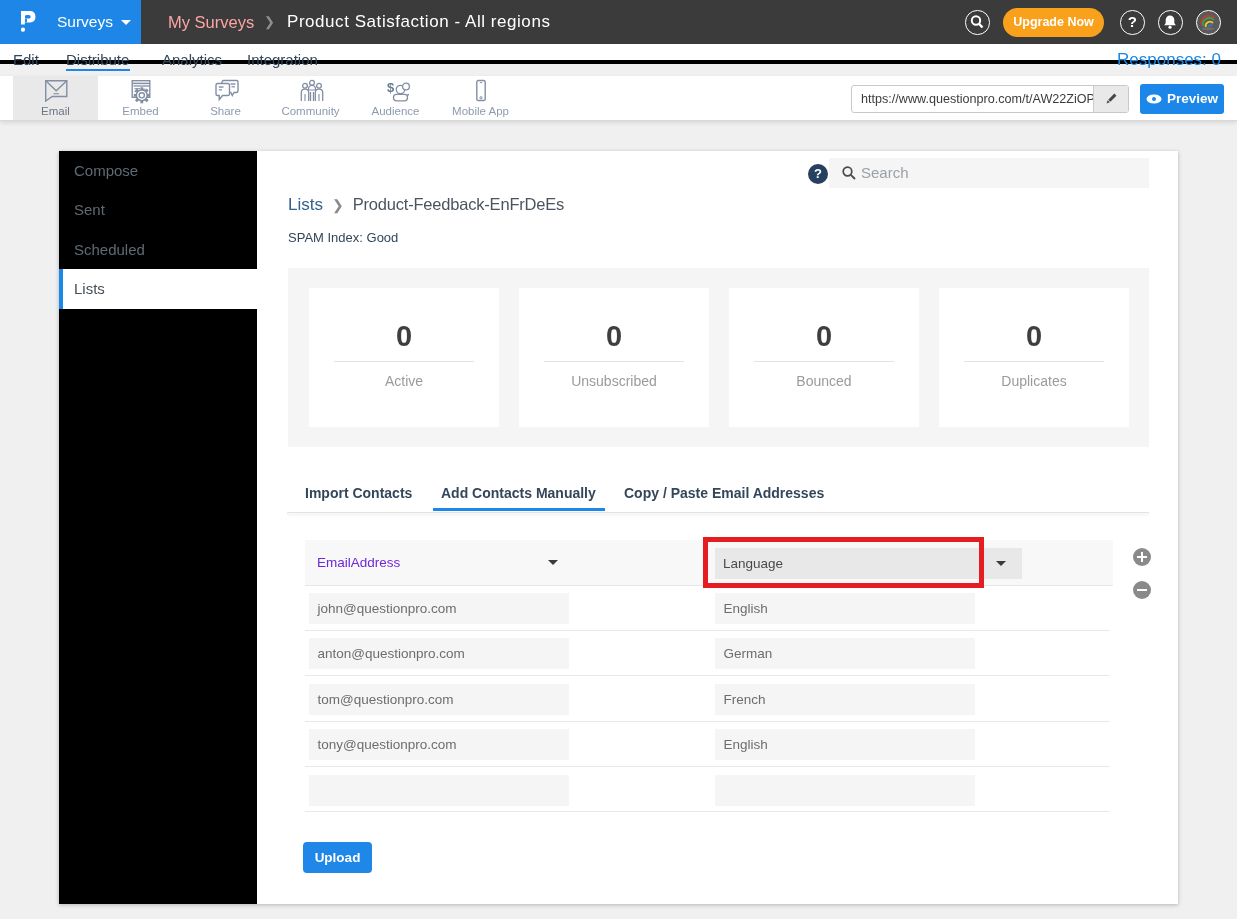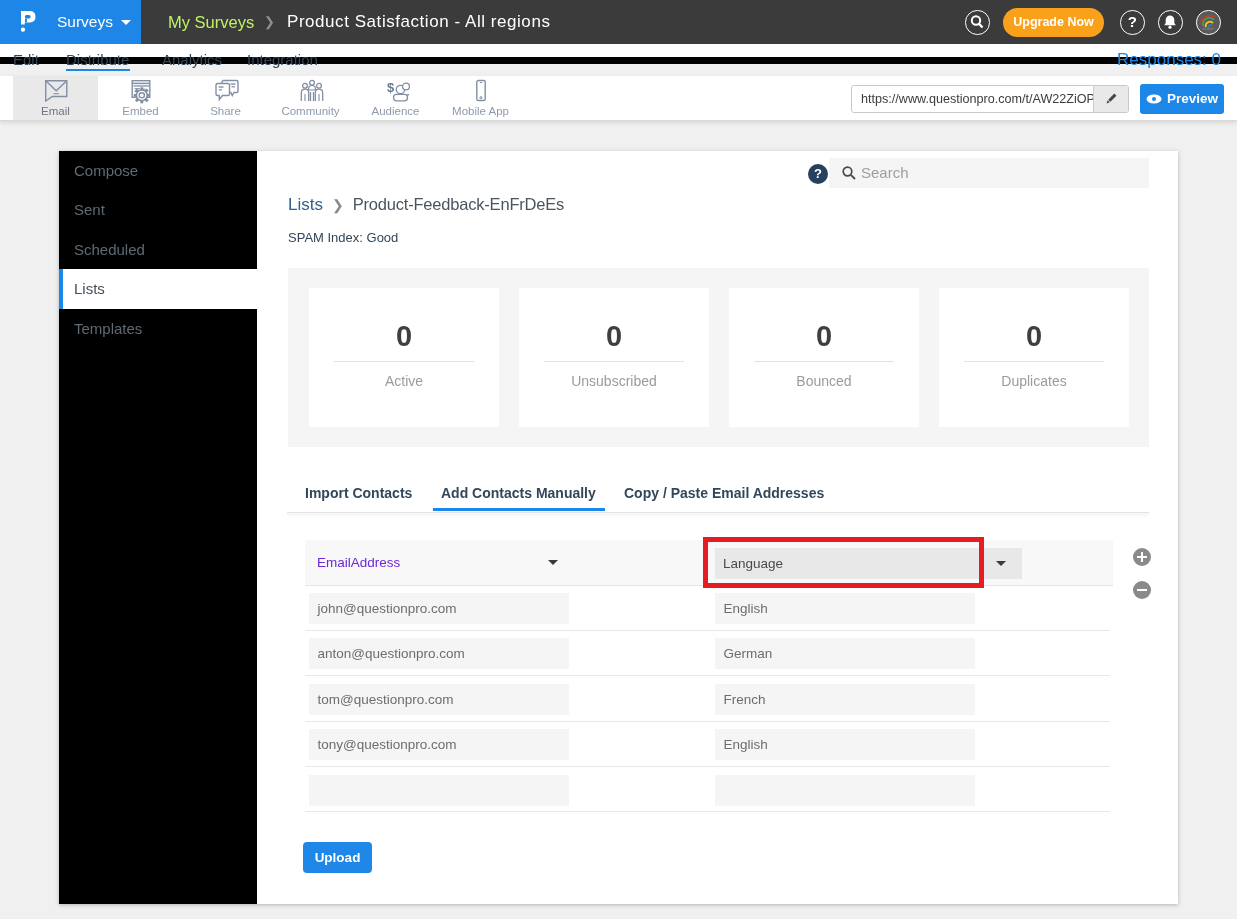--- a/index.html
+++ b/index.html
@@ -5,28 +5,28 @@
 * { margin:0; padding:0; box-sizing:border-box; }
 html,body { width:1237px; height:919px; }
 body { background:#f0f0f0; font-family:"Liberation Sans", sans-serif; position:relative; overflow:hidden; }
 .abs { position:absolute; }
 
 
 #topbar { left:0; top:0; width:1237px; height:44px; background:#3b3b3b; }
 #logo { left:0; top:0; width:141px; height:44px; background:#1e86e6; }
 #surveys { left:57px; top:0; height:44px; line-height:44px; color:#fff; font-size:15.5px; }
 #survcaret { left:121px; top:20px; width:0; height:0; border-left:5.5px solid transparent; border-right:5.5px solid transparent; border-top:5px solid #fff; }
-#crumb1 { left:168px; top:0; height:36px; line-height:44px; color:#bef264; font-size:16.5px; }
+#crumb1 { left:168px; top:0; height:36px; line-height:44px; color:#fca5a5; font-size:16.5px; }
 #crumbsep { left:264px; top:0; height:44px; line-height:44px; color:#8f8f8f; font-size:13px; }
 #crumb2 { left:287px; top:0; height:44px; line-height:44px; color:#fff; font-size:17px; letter-spacing:0.55px; }
 .topcircle { width:24.5px; height:24.5px; border:1.5px solid #fff; border-radius:50%; top:10px; }
 #upgrade { left:1003px; top:7.5px; width:101px; height:29px; background:#f9a11b; border-radius:14.5px; color:#fff; font-size:12.5px; font-weight:bold; text-align:center; line-height:29px; }
 
 
-#nav2 { left:0; top:44px; width:1237px; height:20px; background:#fff; border-bottom:7px solid #000000; }
+#nav2 { left:0; top:44px; width:1237px; height:20px; background:#fff; border-bottom:4px solid #000000; }
 .nav2item { top:0; height:32px; line-height:31px; font-size:15px; color:#33475b; }
 #distunder { left:66px; top:25px; width:64px; height:2px; background:#1b87e6; }
 #responses { right:16px; top:0; height:32px; line-height:31px; font-size:17px; color:#1b87e6; }
 
 
 #toolbar { left:0; top:76px; width:1237px; height:45px; background:#fff; border-bottom:1px solid #d8d8d8; box-shadow:0 2px 4px rgba(0,0,0,0.10); }
 .toolitem { top:0; width:85px; height:44px; text-align:center; }
 .toolitem .lab { position:absolute; left:0; right:0; top:28.5px; font-size:11.5px; color:#8d9aae; }
 .toolitem svg { position:absolute; left:50%; margin-left:-12px; top:3px; }
 #t-email { background:#e9e9e9; }
@@ -231,21 +231,20 @@
     </svg><span>Preview</span>
   </div>
 </div>
 
 <div class="abs" id="card">
   <div class="abs" id="sidebar">
     <div class="sideitem">Compose</div>
     <div class="sideitem">Sent</div>
     <div class="sideitem">Scheduled</div>
     <div class="sideitem active">Lists</div>
-    <div class="sideitem">Templates</div>
   </div>
 
   <div class="abs" id="helpq">?</div>
   <div class="abs" id="searchbox">
     <svg width="16" height="16" viewBox="0 0 16 16" style="position:absolute;left:12px;top:7px;">
       <circle cx="6.5" cy="6.5" r="4.3" fill="none" stroke="#4a4a4a" stroke-width="1.7"></circle>
       <line x1="9.8" y1="9.8" x2="14" y2="14" stroke="#4a4a4a" stroke-width="1.9"></line>
     </svg>
     <span>Search</span>
   </div>

